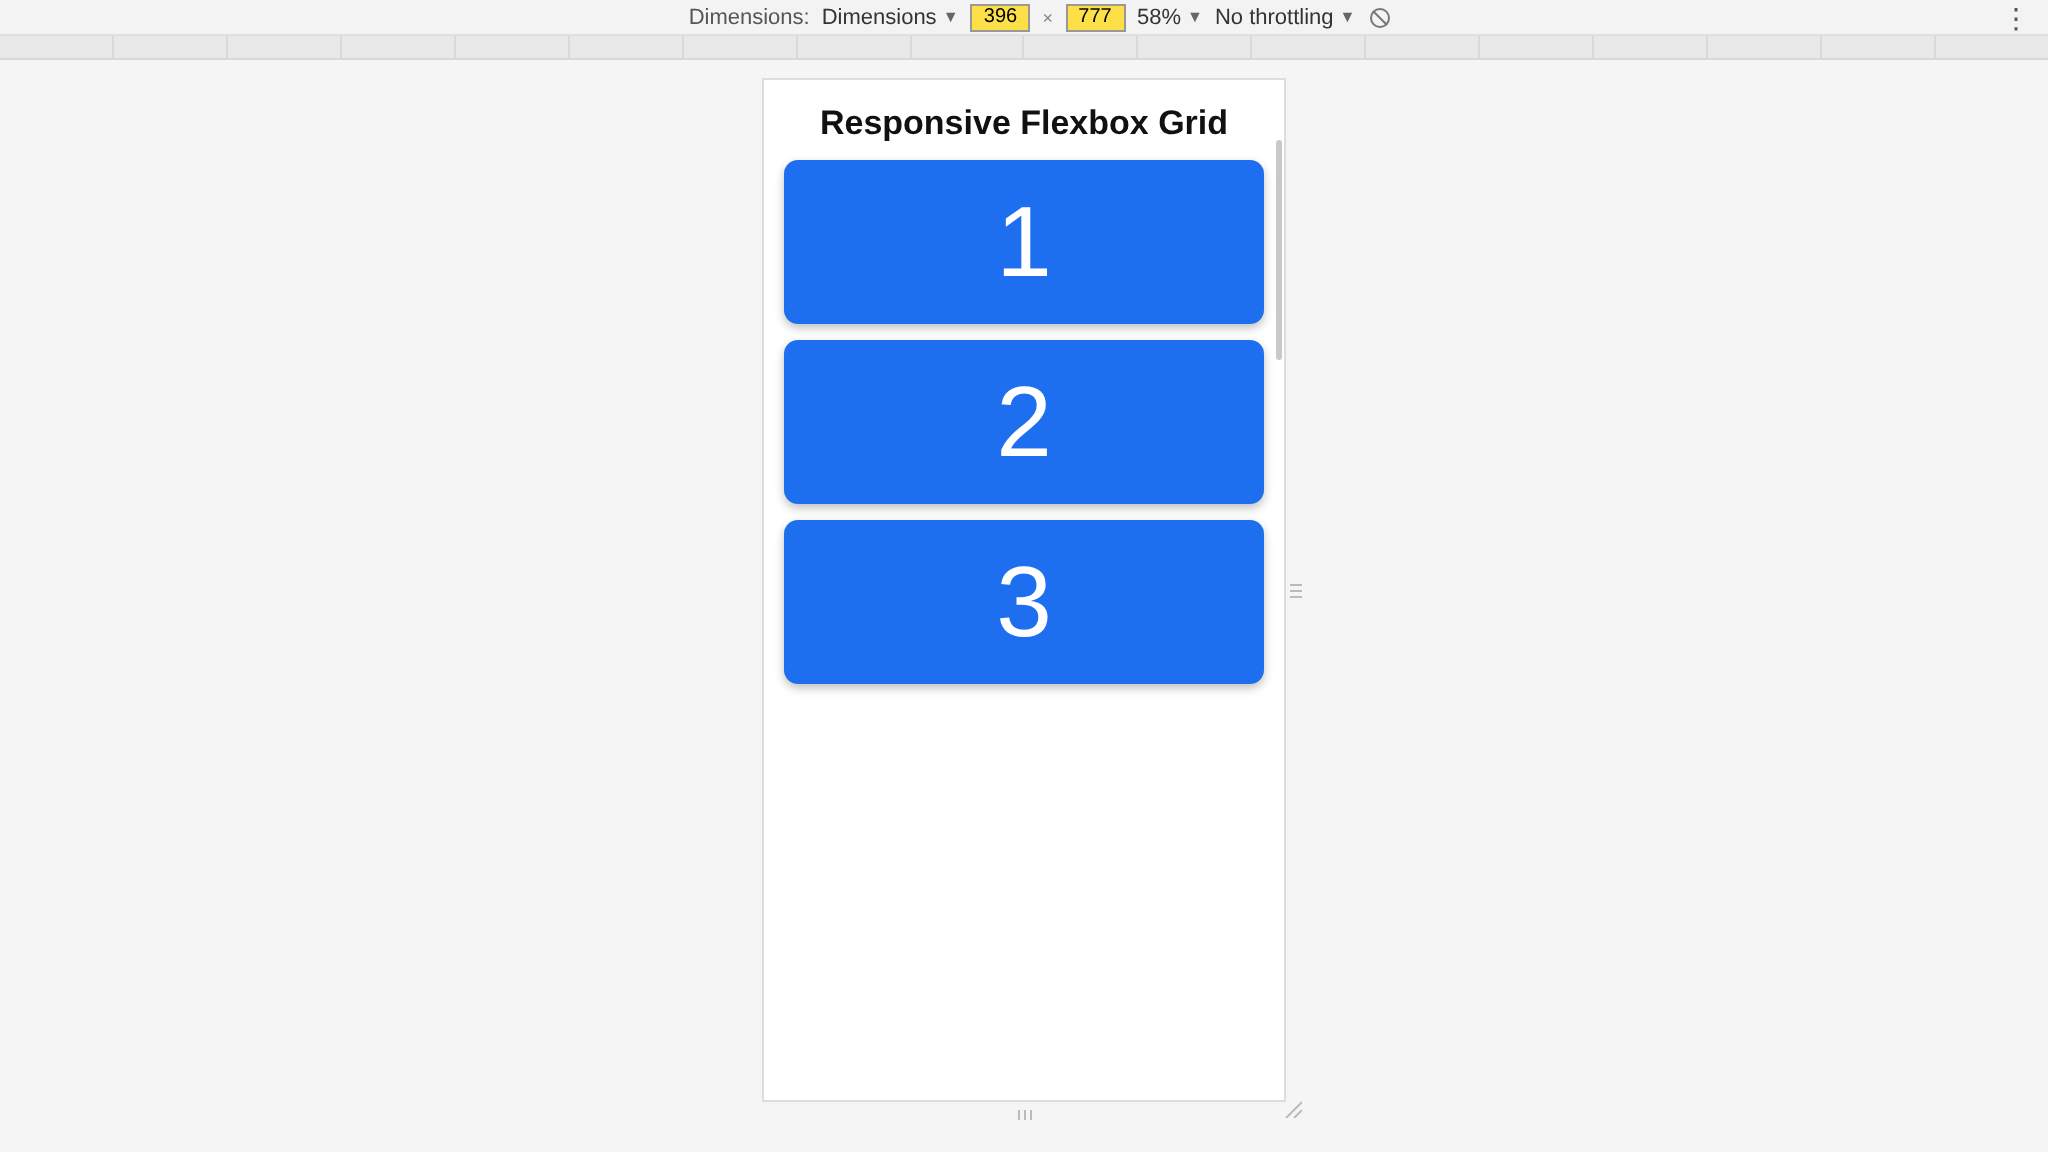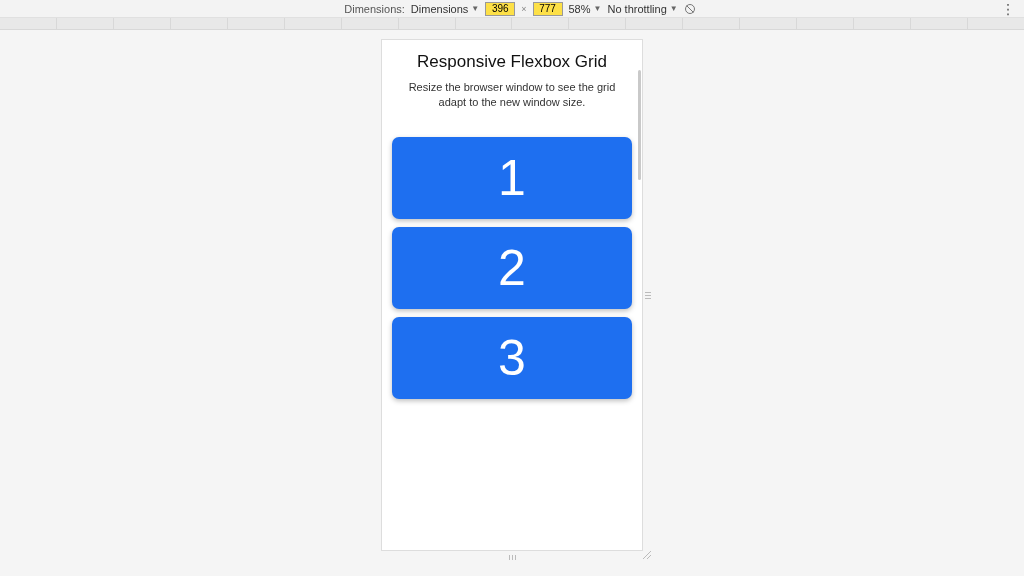--- a/index.html
+++ b/index.html
@@ -112,21 +112,21 @@
     .device-frame::-webkit-scrollbar { width: 6px; }
     .device-frame::-webkit-scrollbar-thumb { background: #ccc; }
 
     
     .page {
       padding: 12px 10px 8px;
       text-align: center;
     }
     .page h1 {
       font-size: 17px;
-      font-weight: 400;
+      font-weight: 700;
       margin-bottom: 8px;
       color: #111;
     }
     .page p {
       font-size: 11px;
       color: #333;
       line-height: 1.4;
       margin-bottom: 26px;
       padding: 0 6px;
     }
@@ -262,21 +262,20 @@
   <div class="ruler-cell"></div>
   <div class="ruler-cell"></div>
 </div>
 
 <div class="viewport-area">
   <div class="device-frame-wrap">
     <div class="device-frame">
       <div class="frame-scroll-indicator"></div>
       <div class="page">
         <h1>Responsive Flexbox Grid</h1>
-        <p>Resize the browser window to see the grid adapt to the new window size.</p>
         <div class="grid">
           <div class="card">1</div>
           <div class="card">2</div>
           <div class="card">3</div>
         </div>
       </div>
     </div>
 
     <div class="resize-handle-right">
       <div class="bar"></div>

